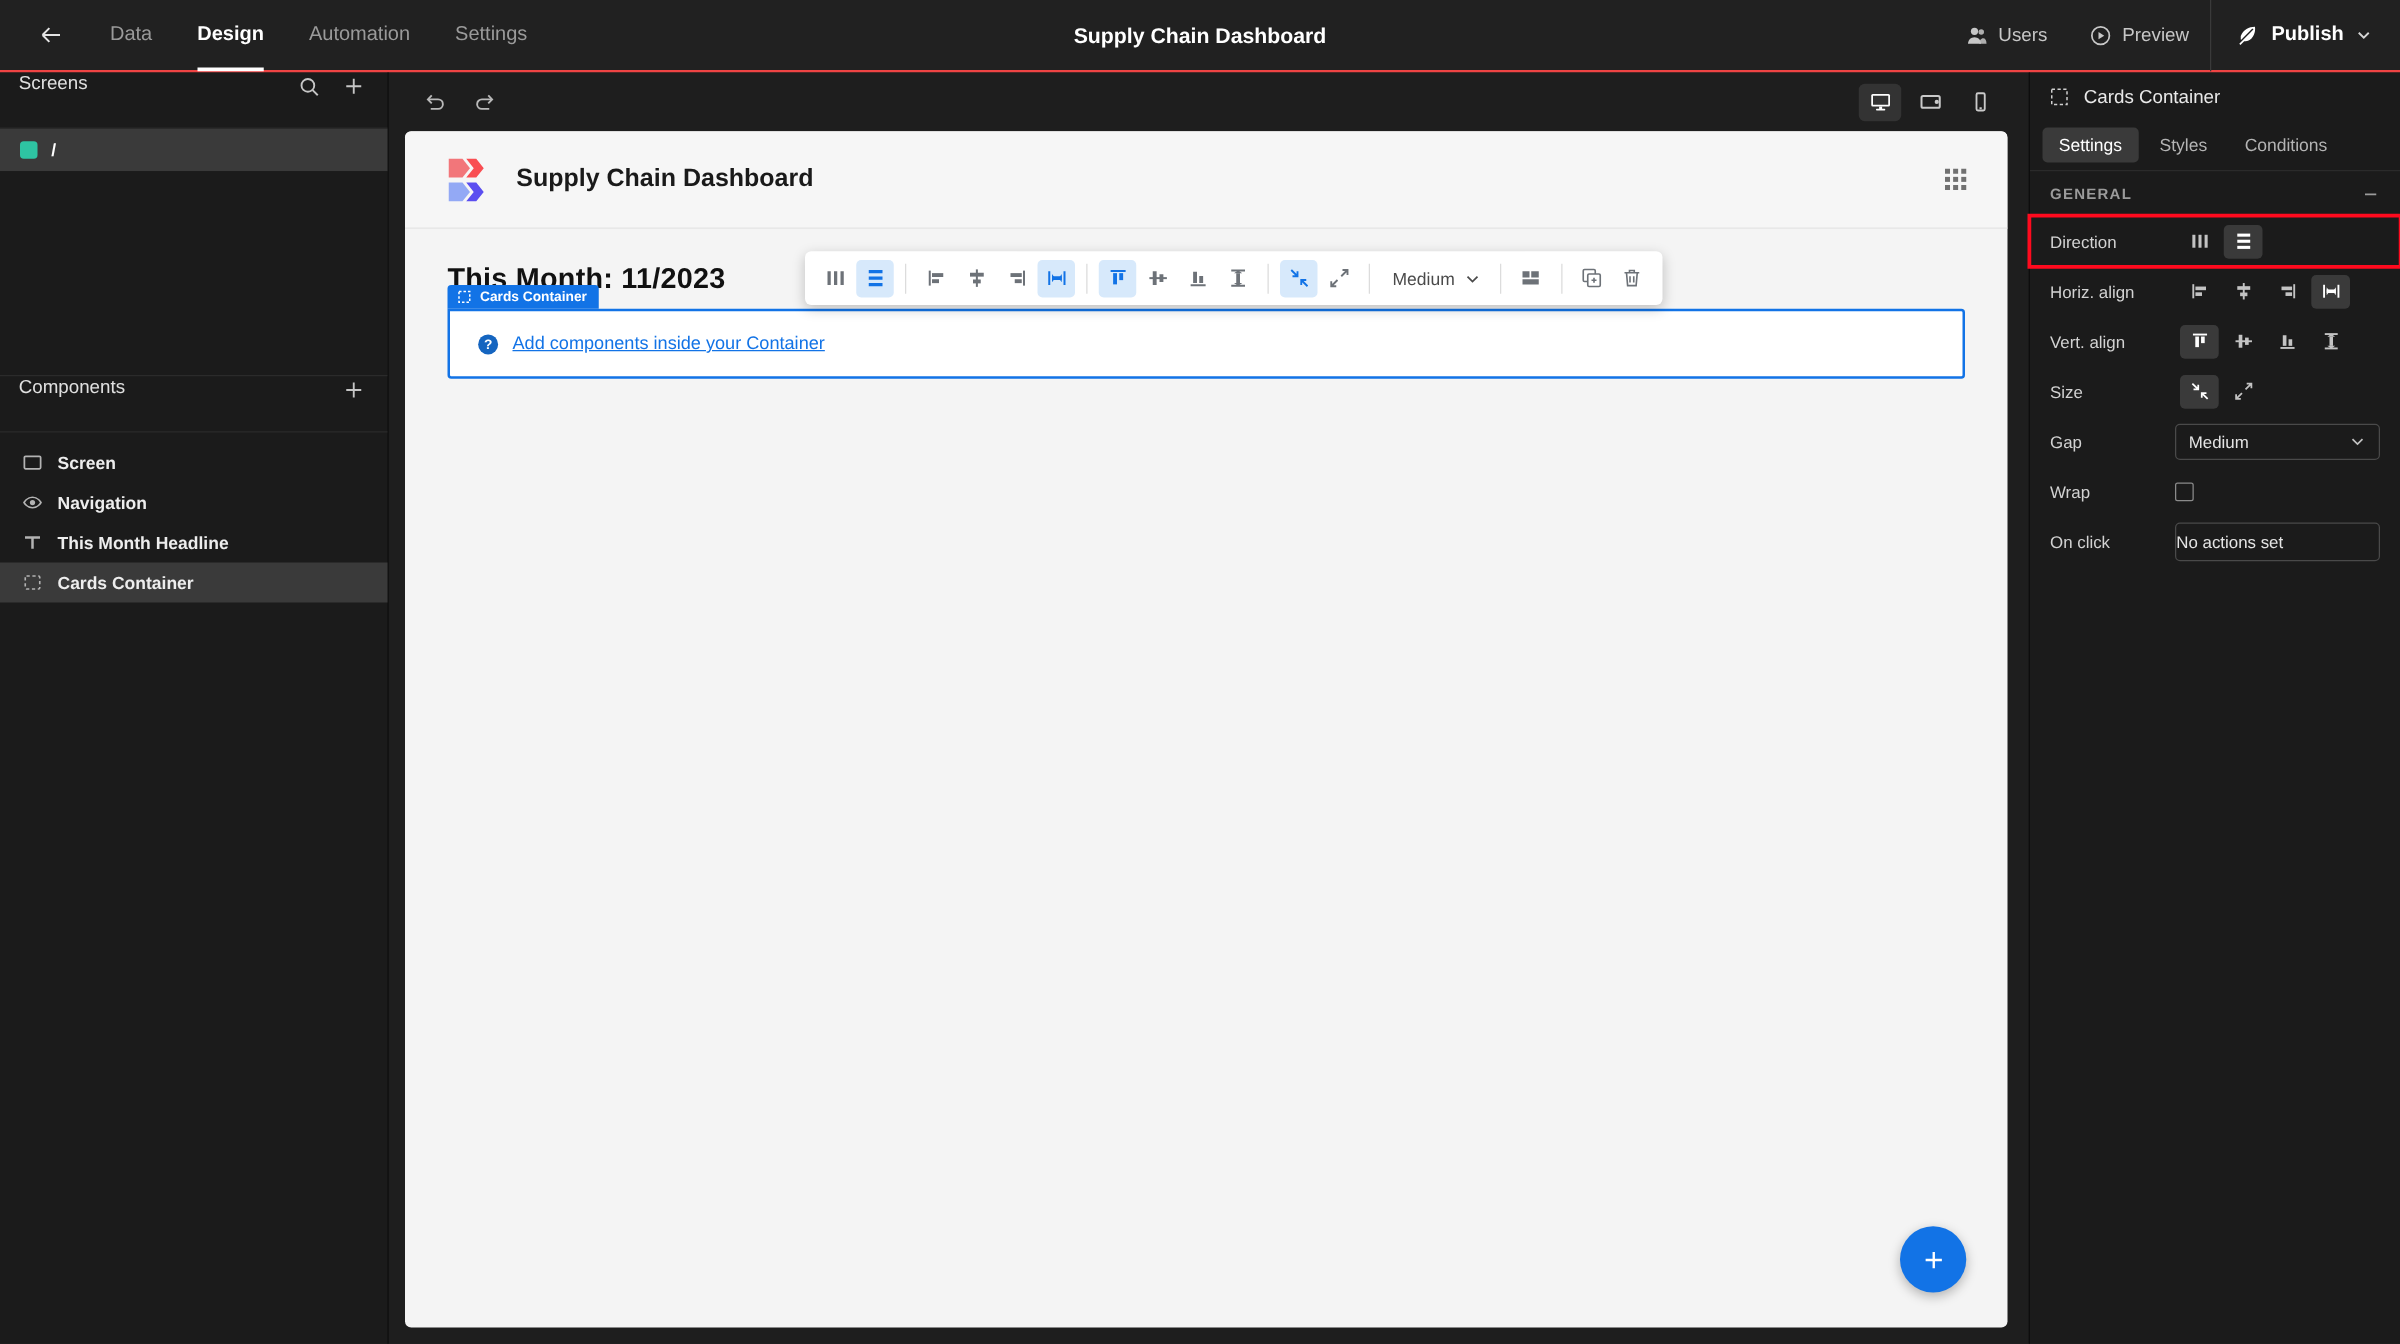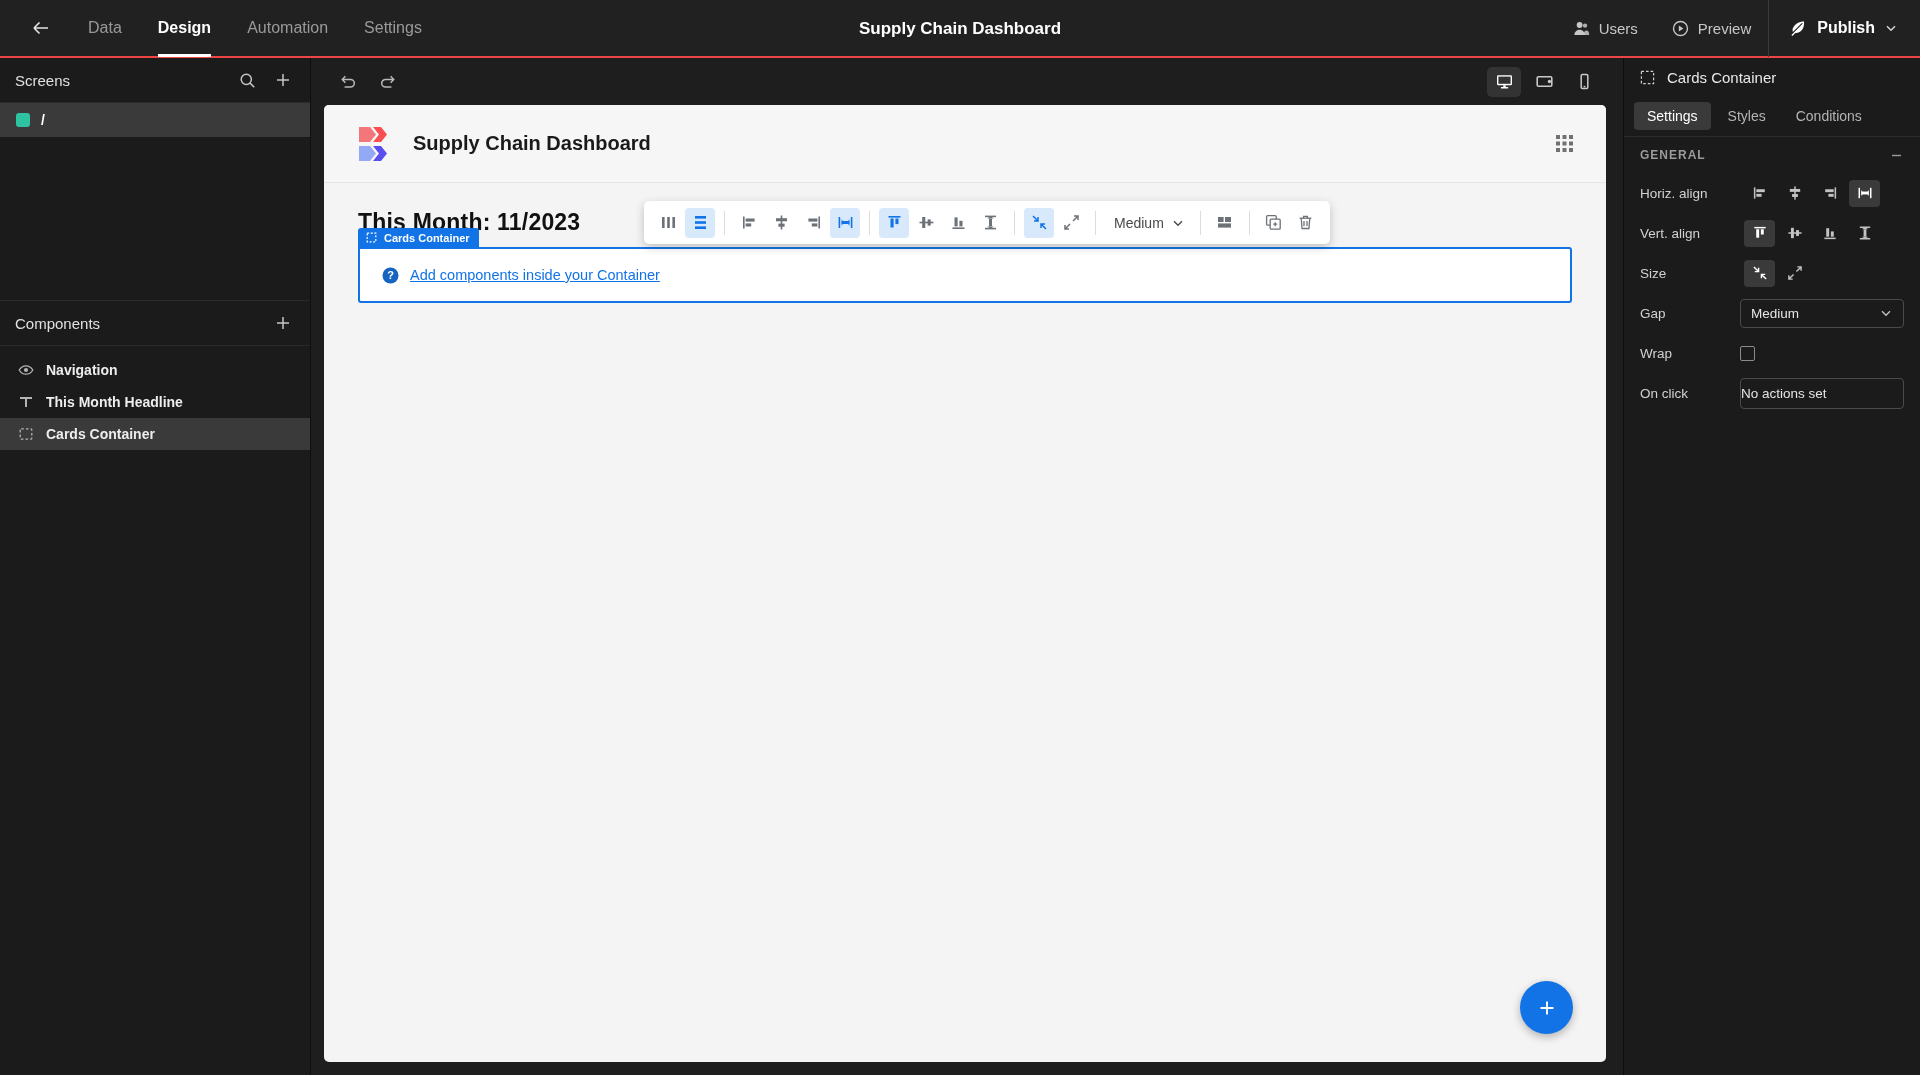--- a/index.html
+++ b/index.html
@@ -53,21 +53,21 @@
   }
   .tb-publish .chev { font-weight: normal; color: #d5d5d5; }
 
   
   .sidebar {
     position: absolute; top: 58px; left: 0; width: 311px; height: 1017px;
     background: #1b1b1b;
     border-right: 1px solid #0d0d0d;
   }
   .sb-section-head {
-    height: 44px; display: flex; align-items: center;
+    height: 44px; display: flex; align-items: flex-start;
     padding: 0 16px 0 15px; color: #e0e0e0; font-size: 15px; gap: 12px;
   }
   .sb-section-head .sp { margin-left: auto; display: flex; align-items: center; gap: 14px; }
   .sb-icon-btn {
     width: 22px; height: 22px; display: flex; align-items: center; justify-content: center;
     color: #c6c6c6; cursor: pointer;
   }
   .sb-divider { height: 1px; background: #2b2b2b; }
   .screen-row {
     height: 34px; display: flex; align-items: center; gap: 11px;
@@ -316,20 +316,28 @@
         <svg width="18" height="18" viewBox="0 0 18 18" fill="none" stroke="currentColor" stroke-width="1.5">
           <path d="M9 3v12M3 9h12"></path>
         </svg>
       </span>
     </span>
   </div>
   <div class="sb-divider"></div>
 
   <div style="height:8px"></div>
 
+  <div class="comp-row">
+    <span class="comp-ico">
+      <svg width="16" height="16" viewBox="0 0 16 16" fill="none" stroke="currentColor" stroke-width="1.4">
+        <rect x="1.5" y="3" width="13" height="10" rx="1"></rect>
+      </svg>
+    </span>
+    <span>Screen</span>
+  </div>
   <div class="comp-row">
     <span class="comp-ico">
       <svg width="16" height="16" viewBox="0 0 16 16" fill="none" stroke="currentColor" stroke-width="1.3">
         <path d="M1.2 8S3.6 3.8 8 3.8 14.8 8 14.8 8 12.4 12.2 8 12.2 1.2 8 1.2 8z"></path>
         <circle cx="8" cy="8" r="2.1" fill="currentColor" stroke="none"></circle>
       </svg>
     </span>
     <span>Navigation</span>
   </div>
   <div class="comp-row">
@@ -611,20 +619,39 @@
 
   <div class="rp-group-head">
     <span>GENERAL</span>
     <span class="collapse">
       <svg width="15" height="15" viewBox="0 0 15 15" fill="none" stroke="currentColor" stroke-width="1.4">
           <path d="M3 7.5h9"></path>
         </svg>
     </span>
   </div>
 
+  <div class="rp-row highlight">
+    <span class="rp-label">Direction</span>
+    <span class="rp-controls ctrl-pad">
+      <span class="seg">
+        <svg width="16" height="16" viewBox="0 0 17 17" fill="currentColor">
+          <rect x="2" y="3" width="2.6" height="11"></rect>
+            <rect x="7.2" y="3" width="2.6" height="11"></rect>
+            <rect x="12.4" y="3" width="2.6" height="11"></rect>
+        </svg>
+      </span>
+      <span class="seg on">
+        <svg width="16" height="16" viewBox="0 0 17 17" fill="currentColor">
+          <rect x="3" y="2" width="11" height="2.6"></rect>
+            <rect x="3" y="7.2" width="11" height="2.6"></rect>
+            <rect x="3" y="12.4" width="11" height="2.6"></rect>
+        </svg>
+      </span>
+    </span>
+  </div>
 
   <div class="rp-row">
     <span class="rp-label">Horiz. align</span>
     <span class="rp-controls ctrl-pad">
       <span class="seg">
         <svg width="16" height="16" viewBox="0 0 17 17" fill="currentColor">
             <rect x="2" y="2.5" width="1.6" height="12"></rect>
             <rect x="4.6" y="4.5" width="9" height="3.1"></rect>
             <rect x="4.6" y="9.4" width="5.6" height="3.1"></rect>
           </svg>

